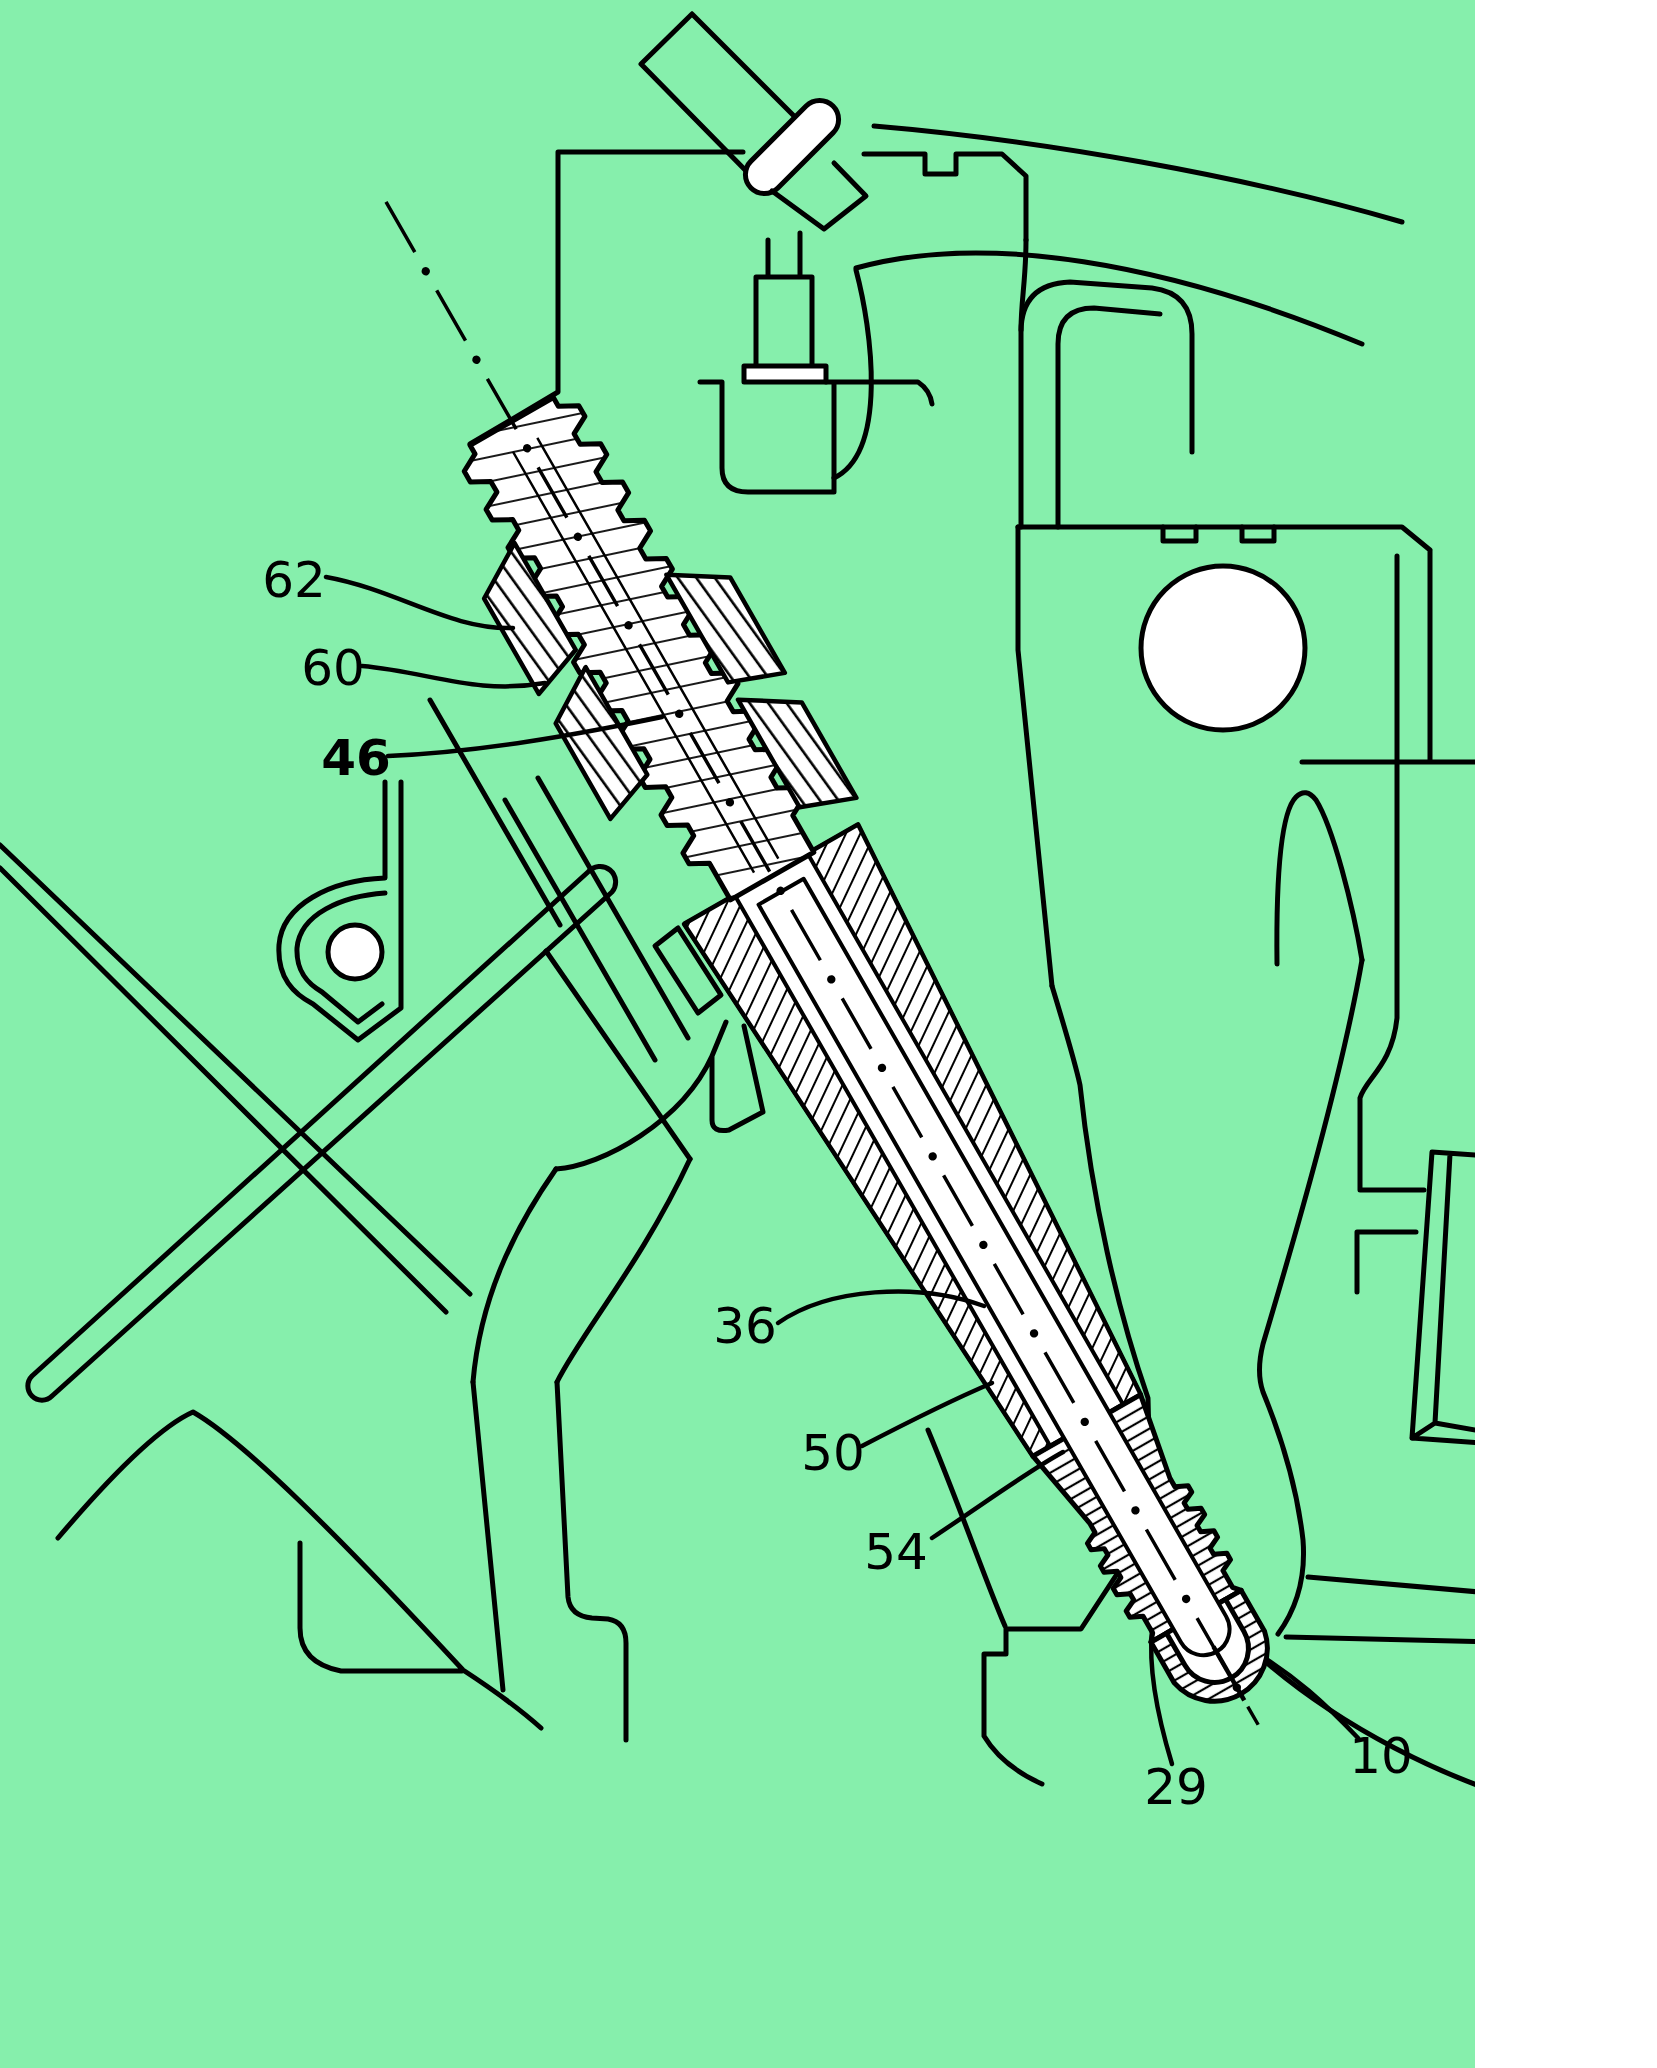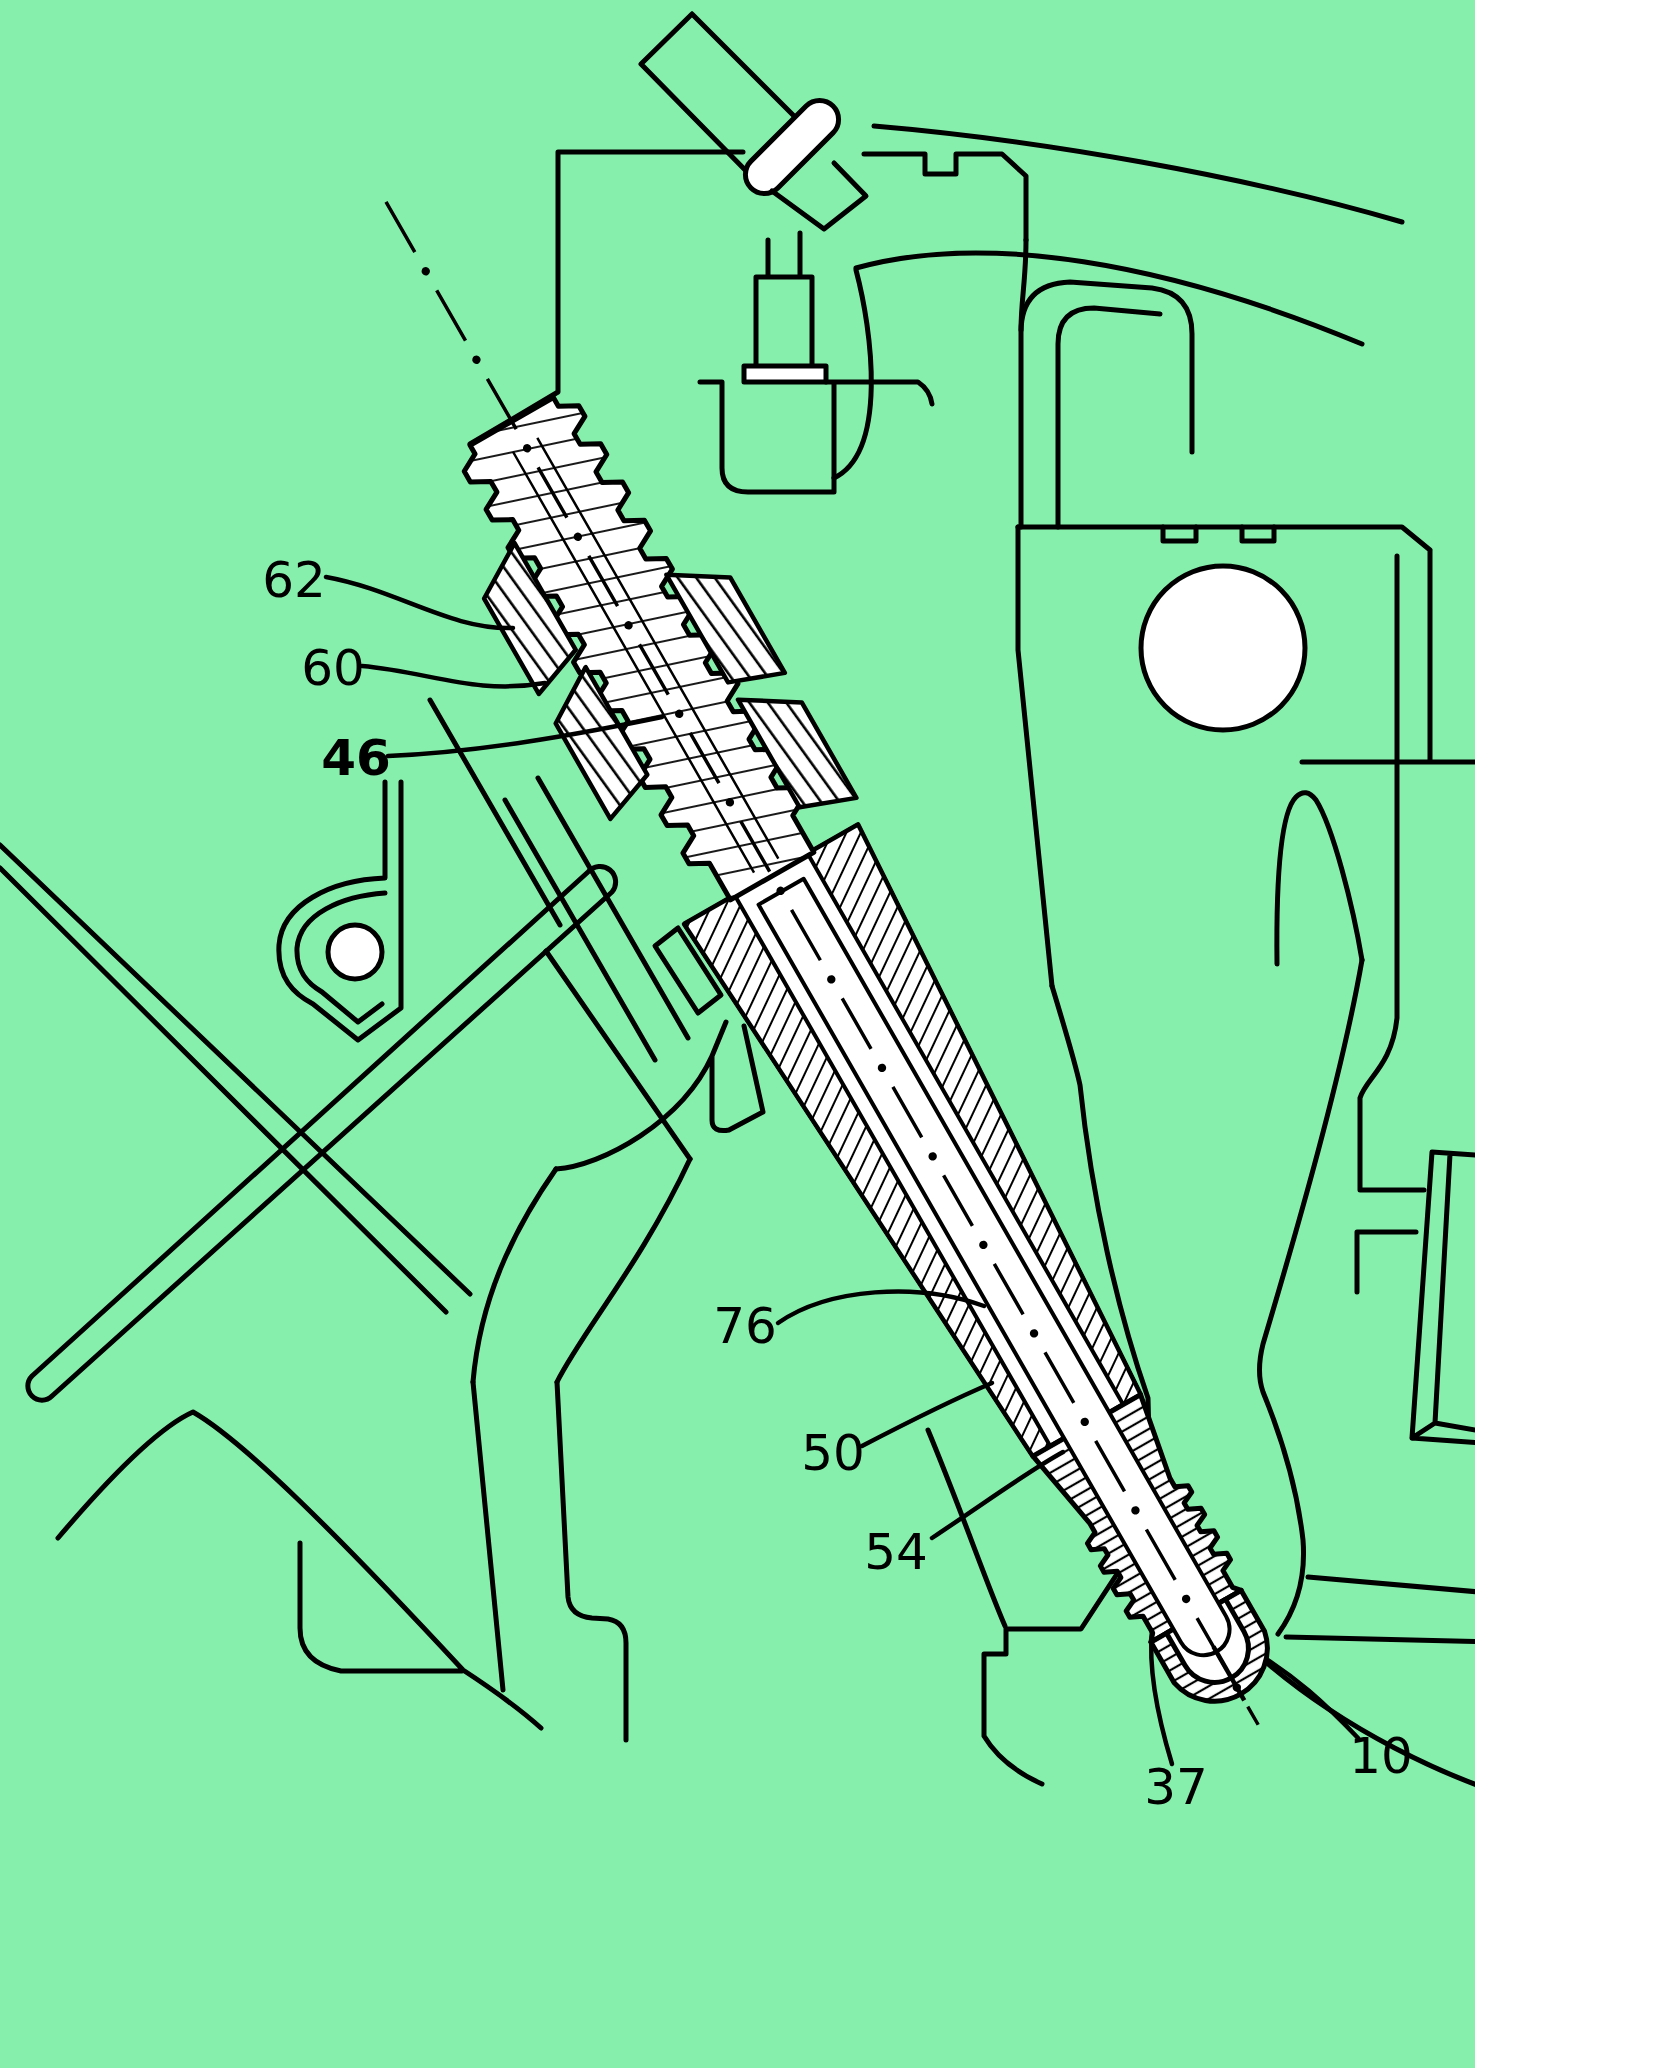--- a/index.html
+++ b/index.html
@@ -122,21 +122,21 @@
     <path d="M 932,1538 C 992,1498 1030,1470 1063,1452"></path>
     <path d="M 1172,1764 C 1158,1718 1148,1672 1152,1630"></path>
     <path d="M 1358,1738 C 1320,1698 1295,1678 1268,1660"></path>
   </g>
 </svg>
 
 <div id="labels-layer">
       <div class="ref-label" style="left: 294px; top: 580px;">62</div>
       <div class="ref-label" style="left: 333px; top: 668px;">60</div>
       <div class="ref-label" style="left: 356px; top: 758px; font-weight: bold;">46</div>
-      <div class="ref-label" style="left: 745px; top: 1326px;">76</div>
+      <div class="ref-label" style="left: 745px; top: 1326px;">36</div>
       <div class="ref-label" style="left: 833px; top: 1453px;">50</div>
       <div class="ref-label" style="left: 896px; top: 1552px; text-align: center;">54</div>
-      <div class="ref-label" style="left: 1176px; top: 1787px;">37</div>
+      <div class="ref-label" style="left: 1176px; top: 1787px;">29</div>
       <div class="ref-label" style="left: 1381px; top: 1756px;">10</div>
     </div>
 
 
 </div>
 
 </body></html>

